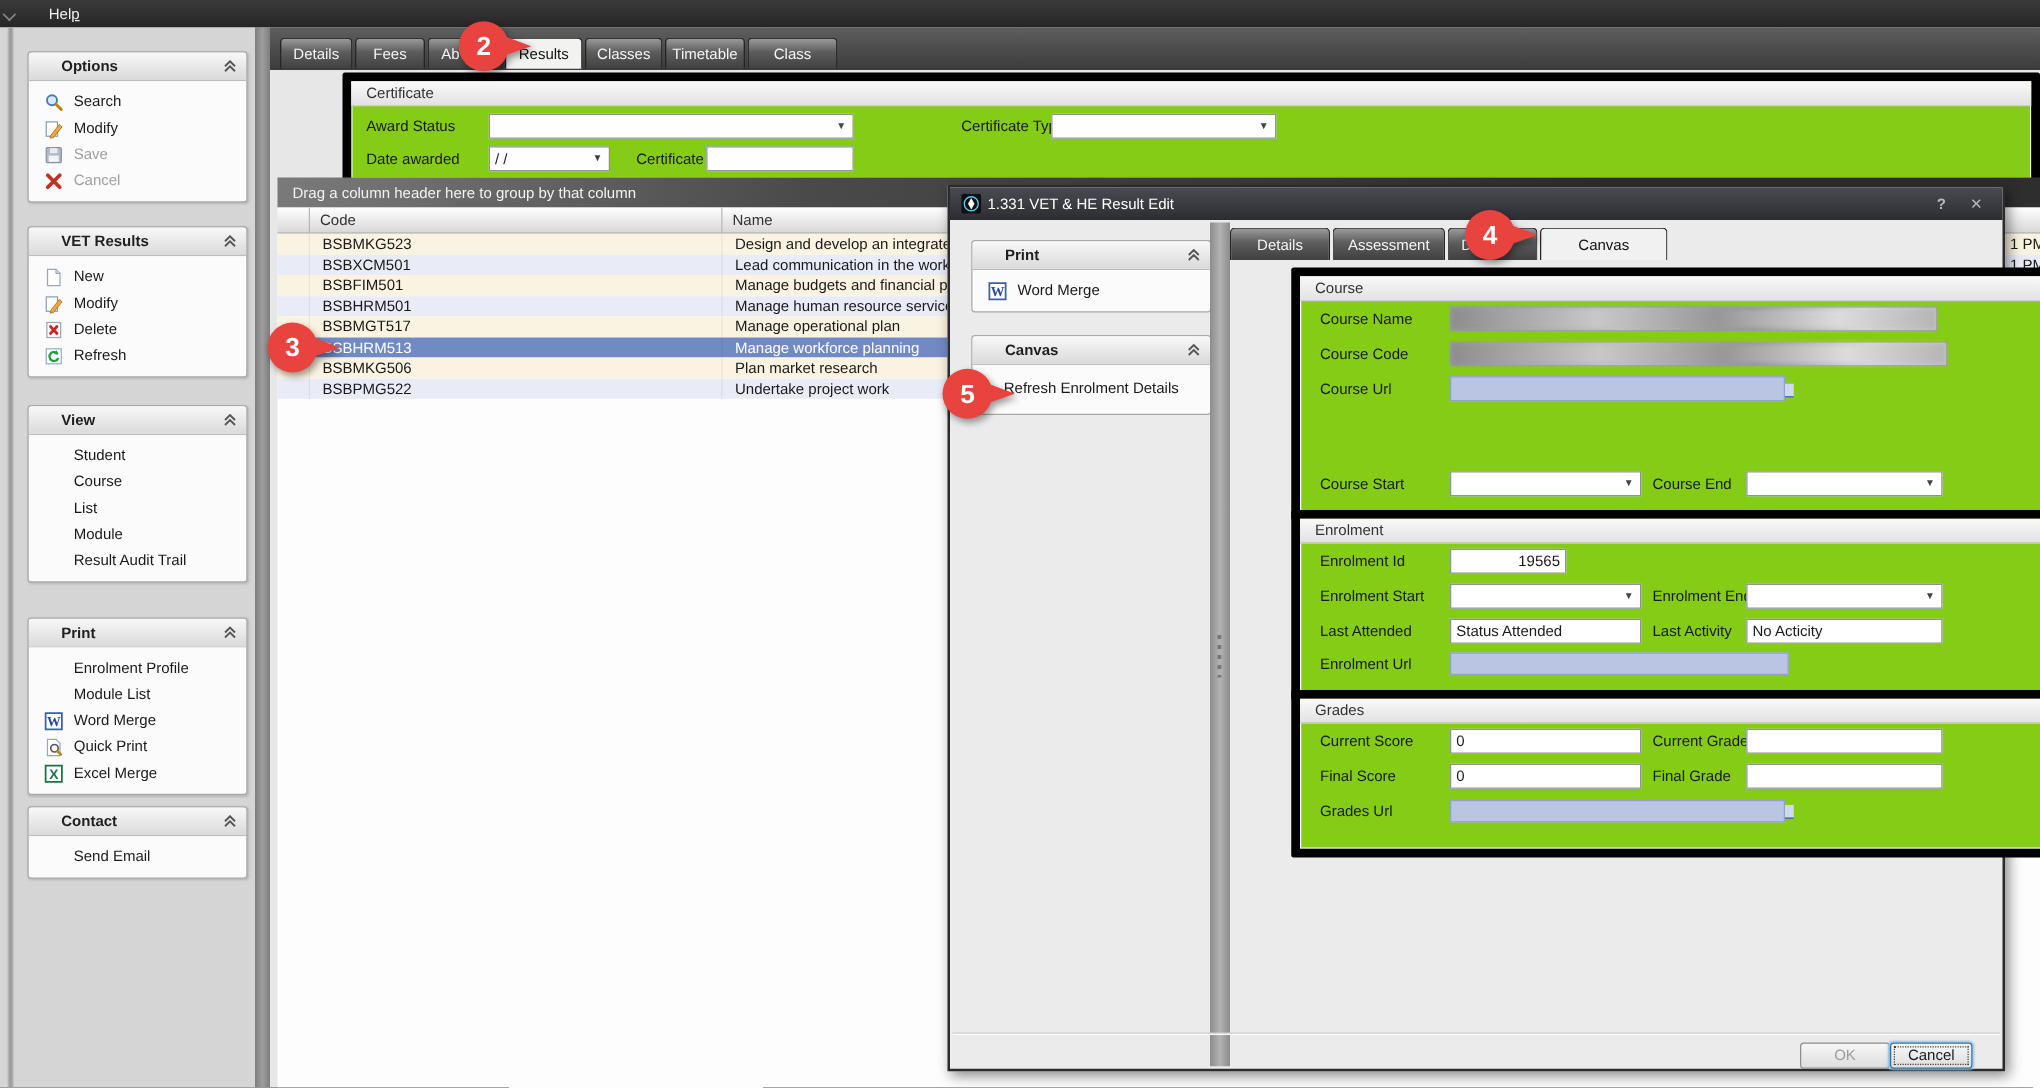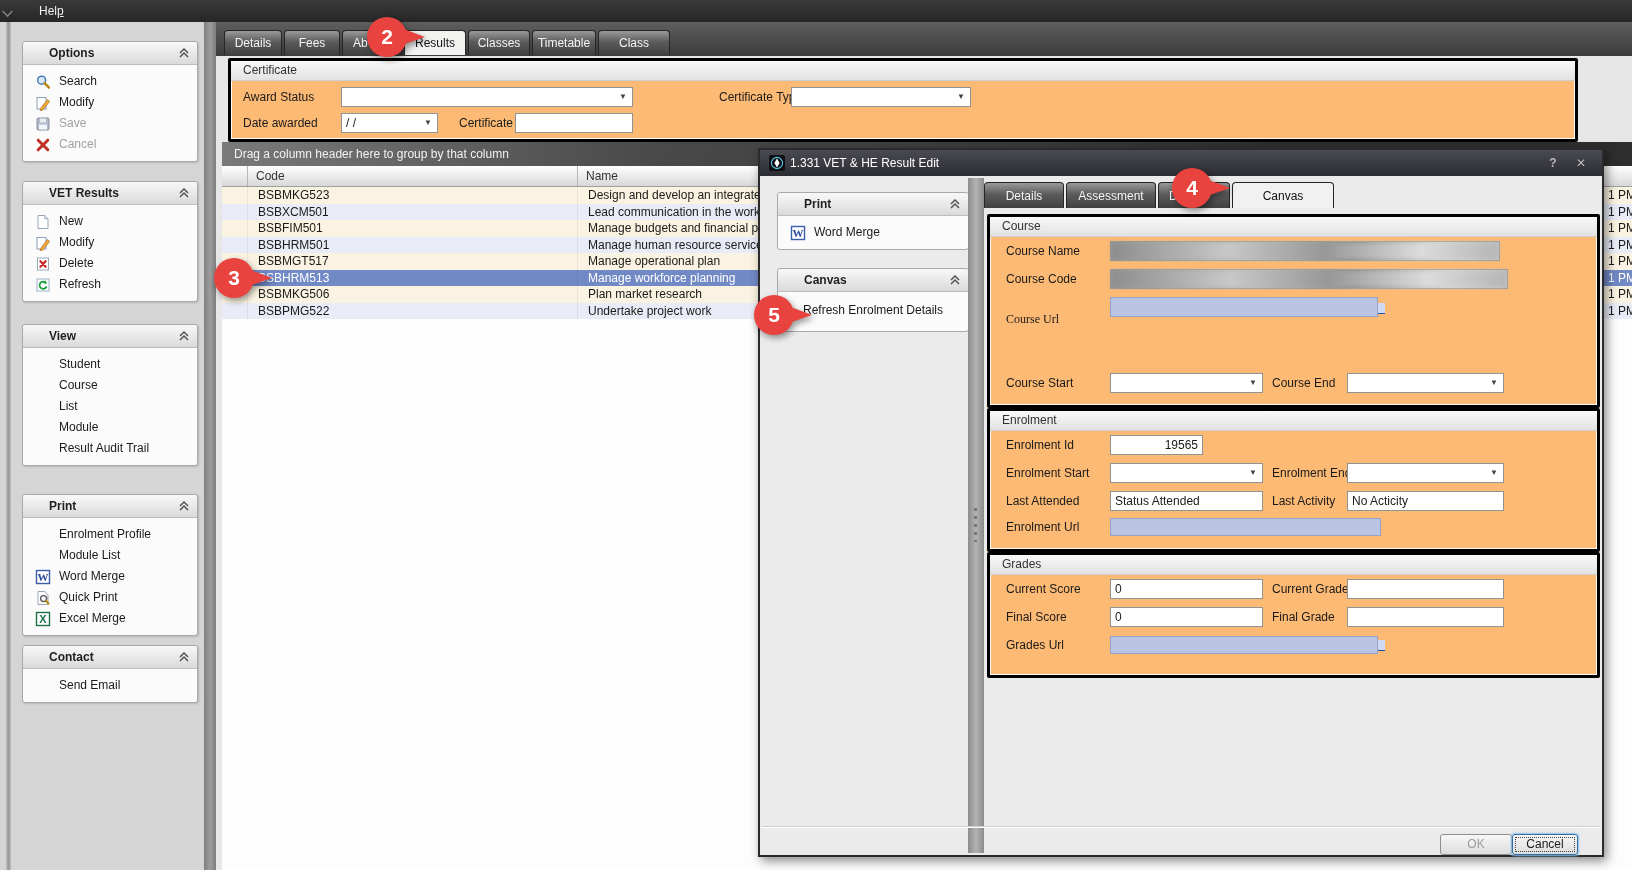--- a/index.html
+++ b/index.html
@@ -25,21 +25,21 @@
   .panel-item.noicon{padding-left:36px;}
   .panel-item.disabled{color:#a0a0a0;}
   .panel-item.centered{justify-content:center;padding-left:0;}
   
   .maintop{left:216px;top:22px;width:1416px;height:34px;background:linear-gradient(#5e5e5e,#3b3b3b);}
   .tab{position:absolute;top:30px;height:25px;line-height:25px;text-align:center;color:#f5f5f5;
     background:linear-gradient(#9a9a9a,#5c5c5c 45%,#404040);border:1px solid #252525;border-bottom:none;
     border-radius:4px 4px 0 0;box-sizing:border-box;cursor:default;}
   .tab.active{background:#f2f2f0;color:#111;font-weight:normal;}
   
-  .groupbox{position:absolute;background:#fdba74;border:3px solid #000000;border-radius:2px;box-shadow:inset 0 0 0 1px #fafafa;}
+  .groupbox{position:absolute;background:#84cc16;border:7px solid #000000;border-radius:2px;box-shadow:inset 0 0 0 1px #fafafa;margin-left:46px;}
   .groupbox .gb-title{height:19px;line-height:19px;background:linear-gradient(#f9f9f9,#e2e2e2);border-bottom:1px solid #cfcfcf;padding-left:12px;color:#333;}
   .flabel{position:absolute;height:20px;line-height:20px;color:#1a1a1a;}
   .field{position:absolute;height:20px;line-height:18px;background:#fff;border:1px solid #8f9395;box-sizing:border-box;}
   .field .val{padding:0 4px;display:block;overflow:hidden;white-space:nowrap;}
   .field.right .val{text-align:right;}
   .combo .arrow{position:absolute;right:2px;top:0;width:14px;height:100%;font-size:8px;color:#444;text-align:center;line-height:18px;}
   .redact-gray{background:linear-gradient(90deg,#969696,#bfbfbf 35%,#8f8f8f 62%,#d6d6d6 85%,#c2c2c2);border:1px solid #9a9a9a;}
   .redact-gray .blur{position:absolute;inset:1px;background:linear-gradient(90deg,#8d8d8d,#c8c8c8 30%,#979797 55%,#dcdcdc 80%,#b5b5b5);filter:blur(2px);}
   .redact-blue{background:#b9c5e3;border:1px solid #93a2c6;}
   .url-frag{position:absolute;right:-8px;bottom:2px;width:7px;border-bottom:1px solid #2a4fb0;height:10px;background:#cfd9ef;}
@@ -416,21 +416,21 @@
     <div class="groupbox" style="left:227px;top:64px;width:607px;height:188px;">
       <div class="gb-title">Course</div>
       <span class="flabel" style="left:16px;top:24px;">Course Name</span>
       <div class="field redact-gray" style="left:120px;top:24px;width:390px;">
           <div class="blur"></div>
         </div>
       <span class="flabel" style="left:16px;top:52px;">Course Code</span>
       <div class="field redact-gray" style="left:120px;top:52px;width:398px;">
           <div class="blur"></div>
         </div>
-      <span class="flabel" style="left:16px;top:92px;font-family:Liberation Serif, serif;">Course Url</span>
+      <span class="flabel" style="left:16px;top:80px;">Course Url</span>
       <div class="field redact-blue" style="left:120px;top:80px;width:268px;">
           <span class="url-frag"></span>
         </div>
       <span class="flabel" style="left:16px;top:156px;">Course Start</span>
       <div class="field combo" style="left:120px;top:156px;width:153px;">
           <span class="val"></span>
           <span class="arrow">▼</span>
         </div>
       <span class="flabel" style="left:282px;top:156px;">Course End</span>
       <div class="field combo" style="left:357px;top:156px;width:157px;">

